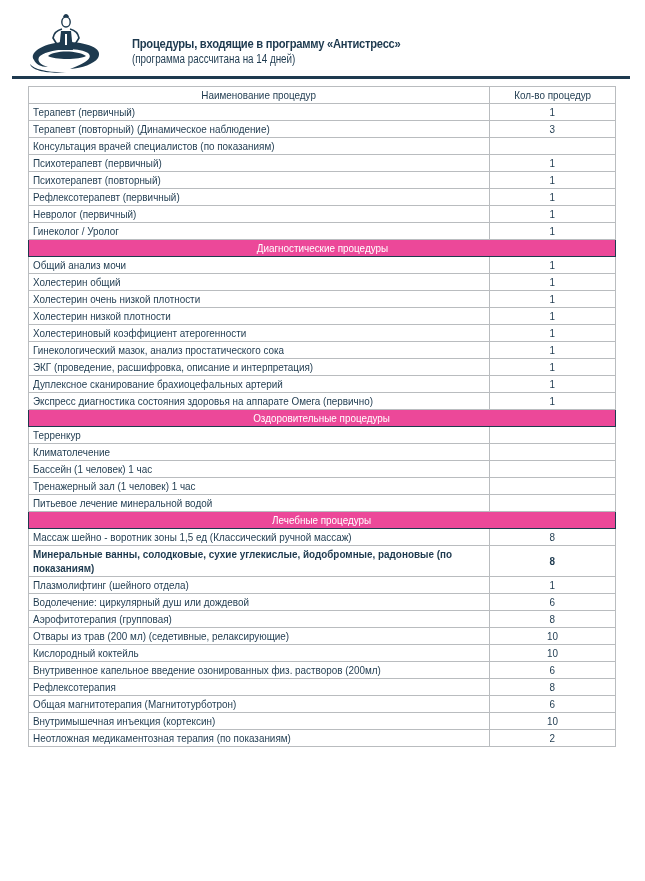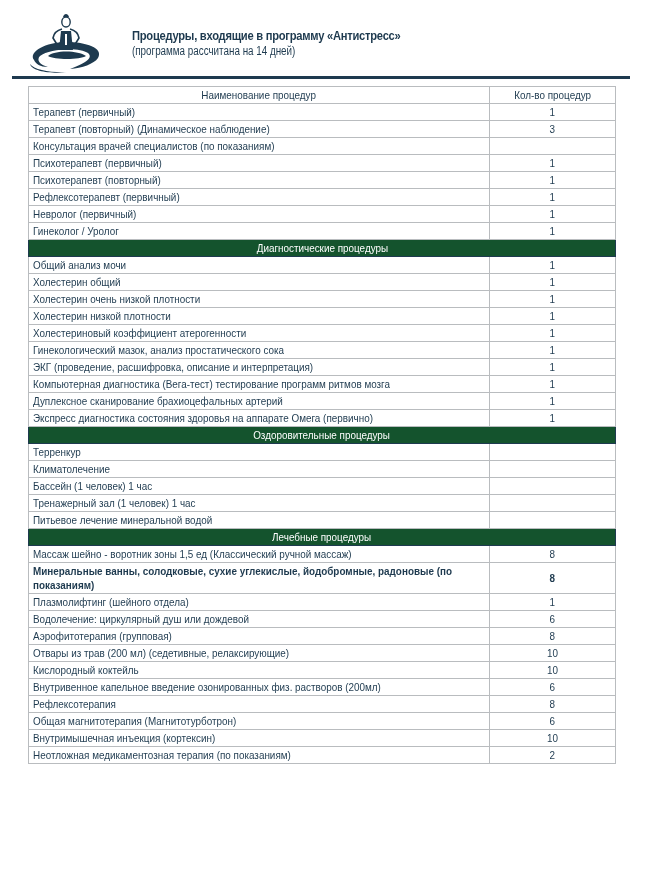--- a/index.html
+++ b/index.html
@@ -5,21 +5,21 @@
   html, body { margin: 0; padding: 0; background: #ffffff; }
   body {
     width: 645px; height: 881px; position: relative; overflow: hidden;
     font-family: "Liberation Sans", "DejaVu Sans", sans-serif;
     color: #1f3a4d;
   }
   .logo {
     position: absolute; left: 24px; top: 12px; width: 84px; height: 62px;
   }
   .title-block {
-    position: absolute; left: 132px; top: 28px;
+    position: absolute; left: 132px; top: 36px;
   }
   .title {
     font-size: 13px; font-weight: bold; color: #1e3a4f;
     letter-spacing: -0.3px; transform: scaleX(0.86); transform-origin: left;
     white-space: nowrap; line-height: 16px;
   }
   .subtitle {
     font-size: 12px; color: #1e3a4f; line-height: 14px;
     transform: scaleX(0.82); transform-origin: left; white-space: nowrap;
   }
@@ -42,21 +42,21 @@
     display: inline-block; transform: scaleX(0.86); transform-origin: left;
     white-space: nowrap;
   }
   .cond-c {
     display: inline-block; transform: scaleX(0.86); transform-origin: center;
     white-space: nowrap;
   }
   th.h-name, th.h-qty { text-align: center; }
   td.qty { text-align: center; }
   tr.section td {
-    background: #14532d; color: #ffffff; text-align: center;
+    background: #ec4899; color: #ffffff; text-align: center;
     border-color: #1e3a4f; height: 16px;
   }
   tr.tall td { height: 30px; line-height: 14px; font-weight: bold; }
   tr.tall td.name .cond { white-space: normal; width: 530px; }
 </style>
 </head>
 <body>
 
 <svg class="logo" viewBox="0 0 84 62">
 
@@ -152,24 +152,20 @@
       </tr>
       <tr>
         <td class="name"><span class="cond">Гинекологический мазок, анализ простатического сока</span></td>
         <td class="qty"><span class="cond-c">1</span></td>
       </tr>
       <tr>
         <td class="name"><span class="cond">ЭКГ (проведение, расшифровка, описание и интерпретация)</span></td>
         <td class="qty"><span class="cond-c">1</span></td>
       </tr>
       <tr>
-        <td class="name"><span class="cond">Компьютерная диагностика (Вега-тест) тестирование программ ритмов мозга</span></td>
-        <td class="qty"><span class="cond-c">1</span></td>
-      </tr>
-      <tr>
         <td class="name"><span class="cond">Дуплексное сканирование брахиоцефальных артерий</span></td>
         <td class="qty"><span class="cond-c">1</span></td>
       </tr>
       <tr>
         <td class="name"><span class="cond">Экспресс диагностика состояния здоровья на аппарате Омега (первично)</span></td>
         <td class="qty"><span class="cond-c">1</span></td>
       </tr>
       <tr class="section">
         <td colspan="2"><span class="cond-c">Оздоровительные  процедуры</span></td>
       </tr>

